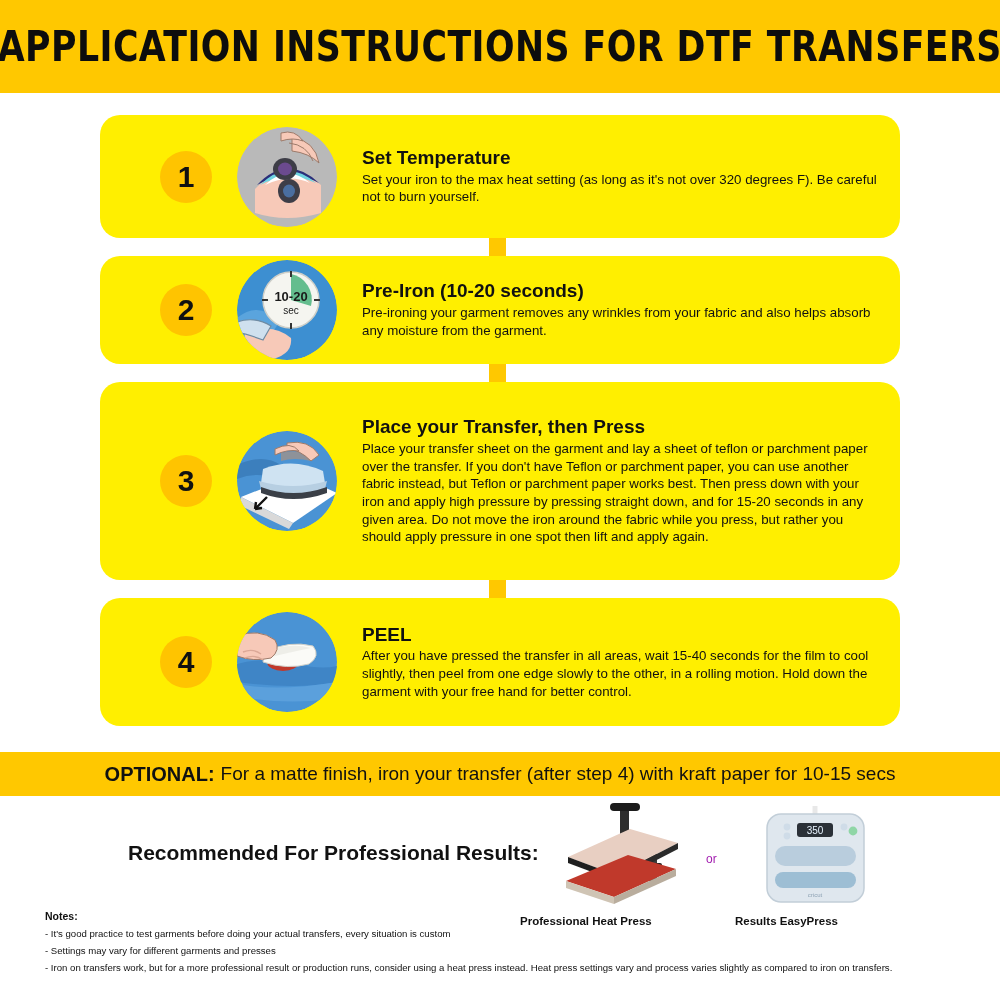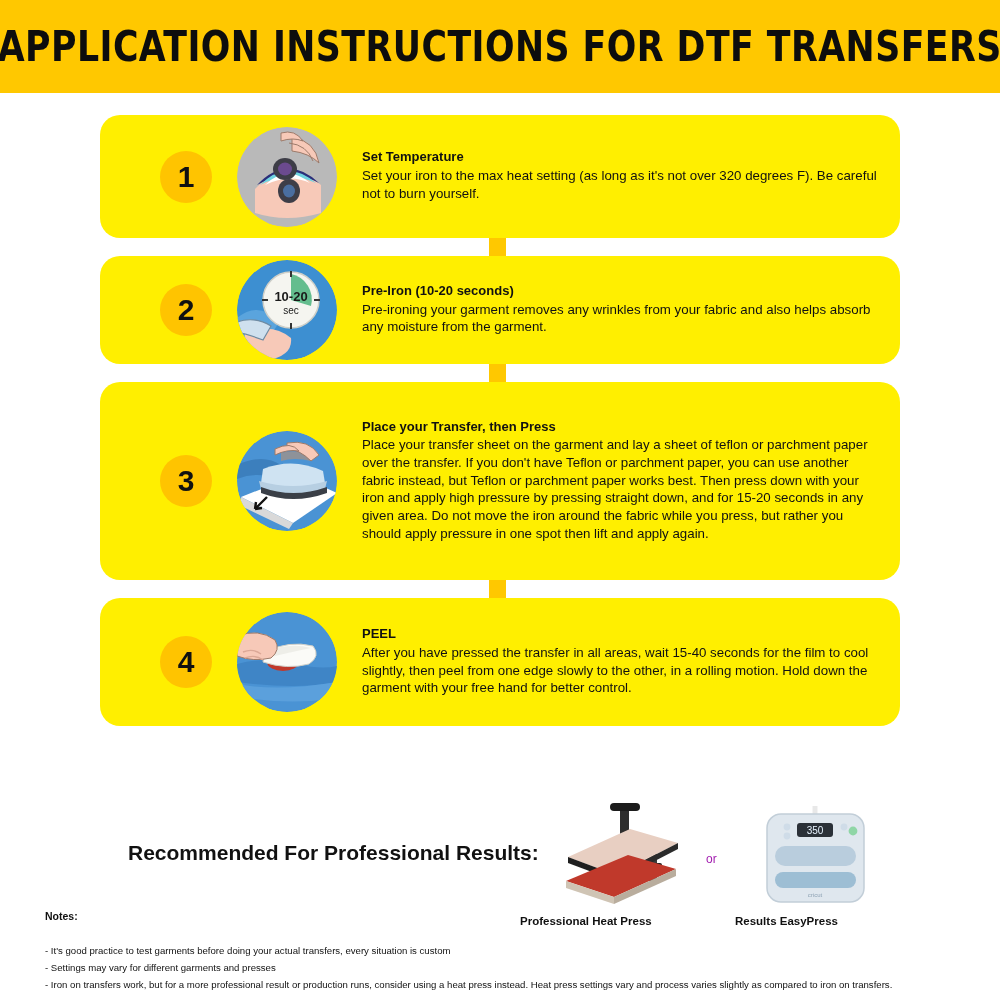--- a/index.html
+++ b/index.html
@@ -59,21 +59,21 @@
   }
   .thumb{
     position:absolute;left:137px;
     width:100px;height:100px;border-radius:50%;
     overflow:hidden;
   }
   .body{
     position:absolute;left:262px;right:20px;
   }
   .step-title{
-    font-size:13px;font-weight:bold;color:#111;
+    font-size:19px;font-weight:bold;color:#111;
     margin:0 0 2px 0;line-height:1.15;
     font-family:"Liberation Sans",sans-serif;
   }
   .step-text{
     font-size:13.3px;color:#111;line-height:1.33;
     margin:0;
     font-family:"Liberation Sans",sans-serif;
   }
 
   
@@ -99,21 +99,21 @@
   }
   .cap-press{left:520px;top:915px;width:205px;}
   .cap-easy{left:735px;top:915px;width:160px;}
 
   
   .press-art{position:absolute;left:558px;top:803px;width:140px;height:105px;}
   .easy-art{position:absolute;left:763px;top:806px;width:105px;height:100px;}
 
   
   .notes{position:absolute;left:45px;top:910px;width:930px;}
-  .notes-head{font-size:10.5px;font-weight:bold;color:#111;margin-bottom:20px;}
+  .notes-head{font-size:10.5px;font-weight:bold;color:#111;margin-bottom:3px;}
   .note-line{font-size:9.6px;color:#111;line-height:1.78;white-space:nowrap;}
 </style>
 </head>
 <body>
 
 <div class="sheet">
 
   <div class="header">
     <div class="header-title">APPLICATION INSTRUCTIONS FOR DTF TRANSFERS</div>
   </div>
@@ -214,20 +214,24 @@
       </div>
       <div class="body">
         <div class="step-title">PEEL</div>
         <div class="step-text">After you have pressed the transfer in all areas, wait 15-40 seconds for the film to cool slightly, then peel from one edge slowly to the other, in a rolling motion.
 Hold down the garment with your free hand for better control.</div>
       </div>
     </div>
 
   </div>
 
+  <div class="optional-bar">
+    <span class="opt-label">OPTIONAL:</span>
+    <span class="opt-text">For a matte finish, iron your transfer (after step 4) with kraft paper for 10-15 secs</span>
+  </div>
 
   <div class="rec">
     <div class="rec-title">Recommended For Professional Results:</div>
   </div>
 
   <div class="press-art">
     <svg viewBox="0 0 140 105" width="140" height="105">
       <rect x="62" y="4" width="9" height="40" rx="3" fill="#2e2e2e"></rect>
       <rect x="52" y="0" width="30" height="8" rx="4" fill="#1c1c1c"></rect>
       <rect x="86" y="34" width="13" height="44" fill="#3a3a3a"></rect>

